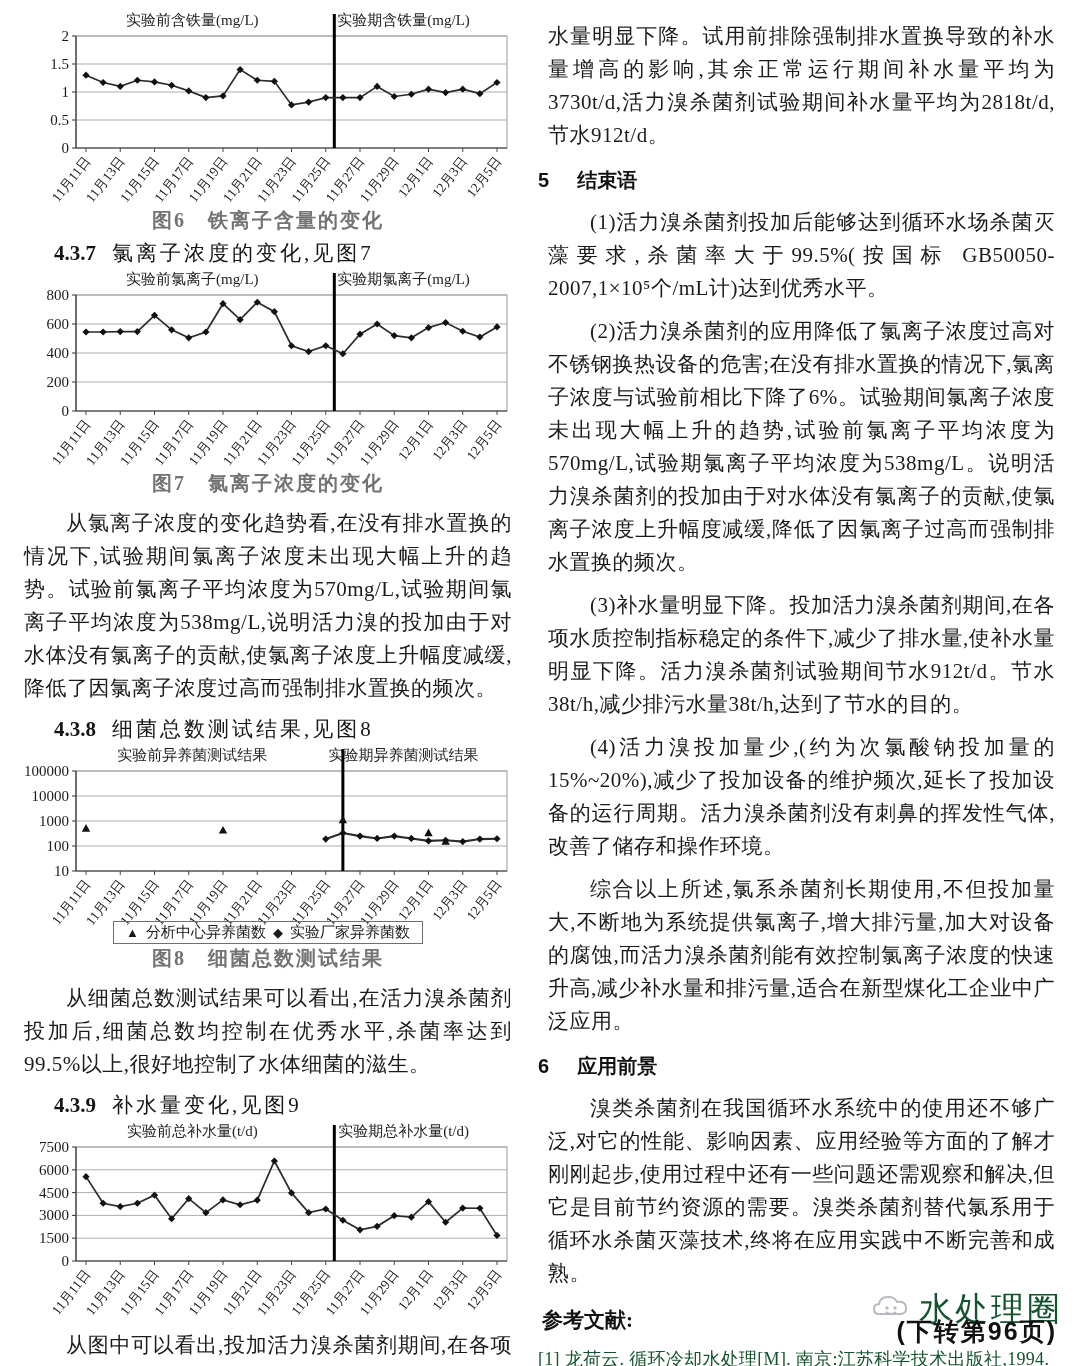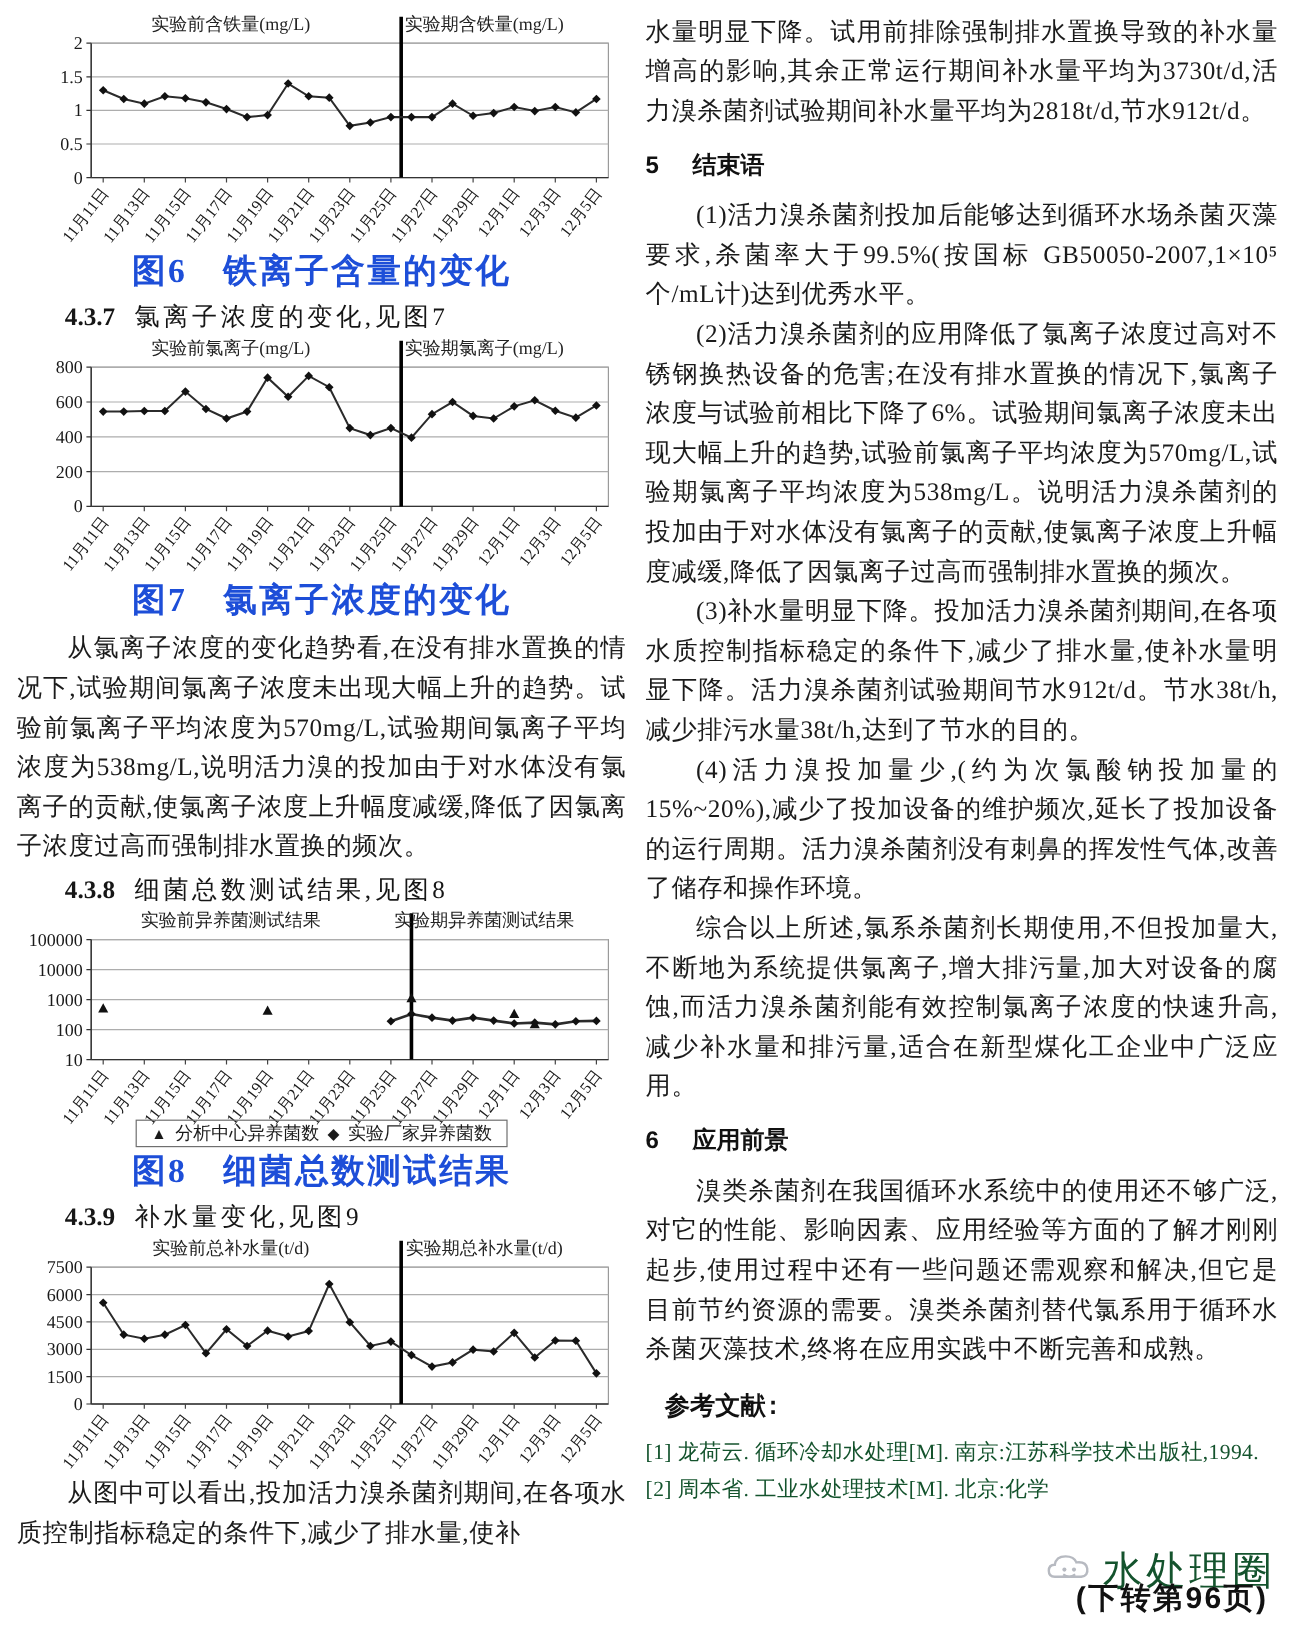--- a/index.html
+++ b/index.html
@@ -6,49 +6,49 @@
   .page{
     width:1078px;height:1366px;box-sizing:border-box;
     background:#fff;color:#1b1b1b;
     display:flex;gap:16px;padding:10px 13px 0 14px;overflow:hidden;
     font-family:"Liberation Serif","DejaVu Serif",serif;
   }
   .col{box-sizing:border-box;}
   .col-left{width:508px;flex:none;}
   .col-right{flex:1;position:relative;}
   p.body{
-    margin:0;font-size:21px;line-height:33px;
+    margin:10px;font-size:21px;line-height:33px;
     text-align:justify;text-justify:inter-ideograph;
     text-indent:2em;letter-spacing:0.5px;
   }
   p.body.cont{text-indent:0;}
   figure{margin:0;}
   svg{display:block;font-family:"Liberation Serif","DejaVu Serif",serif;}
   figcaption{
-    text-align:center;font-size:28px;font-weight:700;
-    letter-spacing:2px;margin:1px 0 5px;color:#1d4ed8;
+    text-align:center;font-size:20px;font-weight:700;
+    letter-spacing:2px;margin:1px 0 5px;color:#737373;
   }
   .sec{
     margin:5px 0 2px;font-size:21px;font-weight:400;letter-spacing:3px;color:#161616;
   }
   .sec b{font-weight:700;letter-spacing:0;margin-right:16px;margin-left:40px;}
   .bigsec{
     margin:15px 0 12px;font-size:20px;font-weight:700;
     font-family:"Liberation Sans","DejaVu Sans",sans-serif;color:#111;
   }
   .bigsec b{margin-right:28px;}
   .legend-wrap{text-align:center;margin:-8px 0 0;}
   .legend{
     display:inline-flex;align-items:center;gap:7px;
     border:1px solid #6f6f6f;padding:1px 12px;font-size:15px;color:#1a1a1a;
   }
   .legend .glyph{font-size:13px;}
   .refs-heading{
-    font-family:Liberation Mono, monospace;
-    font-weight:700;font-size:21px;margin:16px 16px 10px;color:#111;
+    font-family:Liberation Serif, serif;
+    font-weight:700;font-size:21px;margin:16px 4px 10px;color:#111;
   }
   .ref-line{
     font-size:18px;line-height:31px;color:#14532d;
     letter-spacing:0.3px;white-space:nowrap;overflow:hidden;
   }
   .footer-note{
     position:absolute;right:8px;bottom:18px;
     font-family:"Liberation Sans","DejaVu Sans",sans-serif;
     font-weight:700;font-size:25px;letter-spacing:2px;color:#111;
   }
@@ -299,20 +299,21 @@
         <span class="legend">
           <span class="glyph">▲</span>
             <span>分析中心异养菌数</span>
           <span class="glyph">◆</span>
             <span>实验厂家异养菌数</span>
         </span>
       </div>
       <figcaption>图8　细菌总数测试结果</figcaption>
     </figure>
 
+    <p class="body">从细菌总数测试结果可以看出,在活力溴杀菌剂投加后,细菌总数均控制在优秀水平,杀菌率达到99.5%以上,很好地控制了水体细菌的滋生。</p>
 
     <h4 class="sec"><b>4.3.9</b><span>补水量变化,见图9</span></h4>
 
     <figure>
       <svg viewBox="0 0 505 198" width="505" height="198">
           <rect x="62" y="26" width="431" height="114" fill="#fff" stroke="#9a9a9a" stroke-width="1"></rect>
           <line x1="58" y1="140" x2="62" y2="140" stroke="#333" stroke-width="1"></line>
           <text x="55" y="145" text-anchor="end" font-size="15" fill="#1a1a1a">0</text>
           <line x1="62" y1="117.2" x2="493" y2="117.2" stroke="#adadad" stroke-width="1"></line>
           <line x1="58" y1="117.2" x2="62" y2="117.2" stroke="#333" stroke-width="1"></line>

